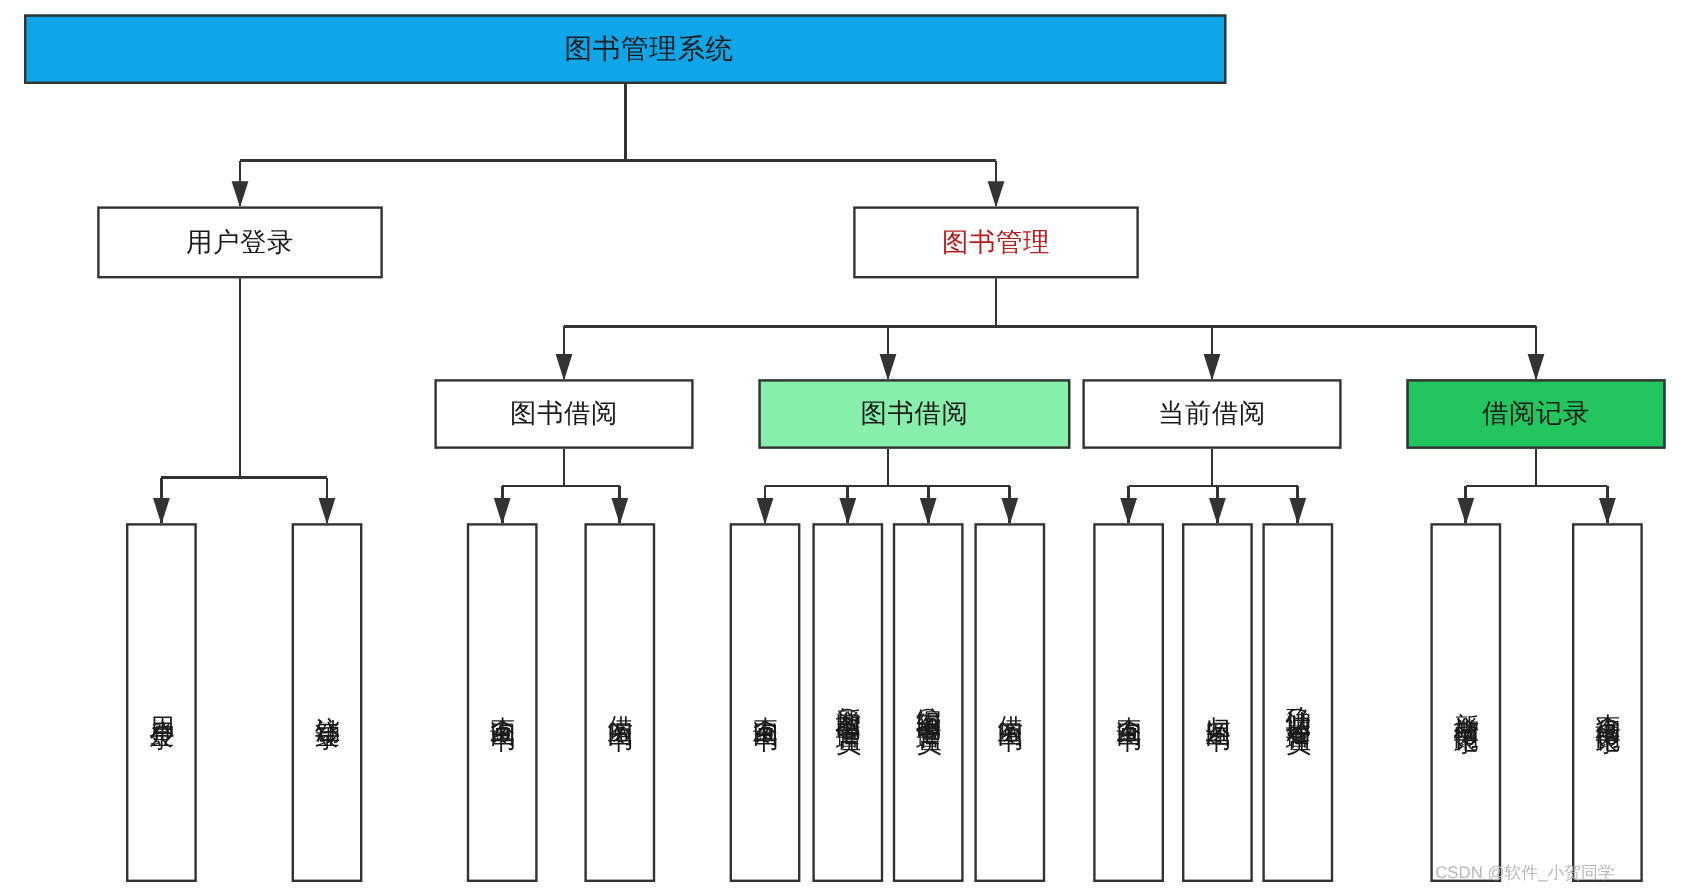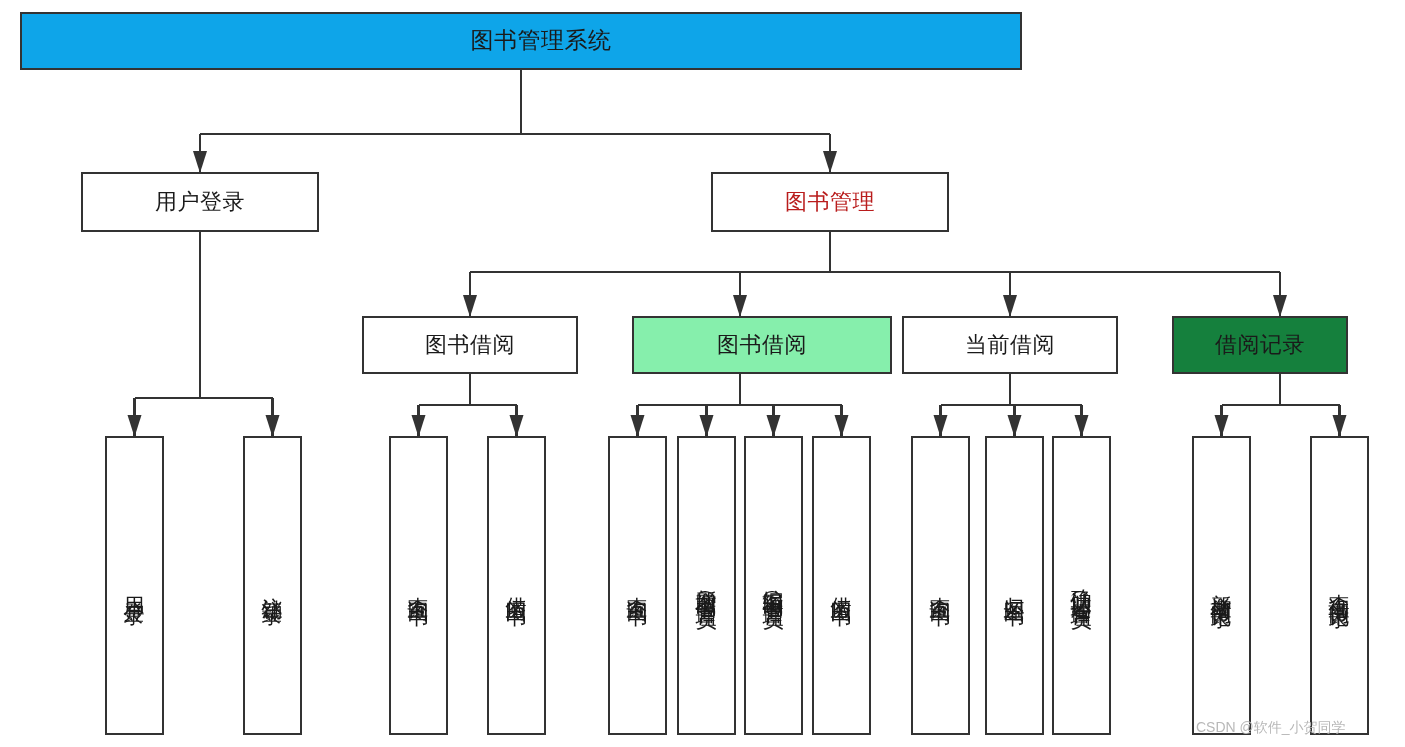--- a/index.html
+++ b/index.html
@@ -132,21 +132,21 @@
       </div>
       <div class="node-box level-3" style="left: 362px; top: 316px; width: 216px; height: 58px; border-color: rgb(51, 51, 51); background: rgb(255, 255, 255);">
         <span class="node-label" style="color: rgb(26, 26, 26);">图书借阅</span>
       </div>
       <div class="node-box level-3" style="left: 632px; top: 316px; width: 260px; height: 58px; border-color: rgb(51, 51, 51); background: #86efac;">
         <span class="node-label" style="color: rgb(26, 26, 26);">图书借阅</span>
       </div>
       <div class="node-box level-3" style="left: 902px; top: 316px; width: 216px; height: 58px; border-color: rgb(51, 51, 51); background: rgb(255, 255, 255);">
         <span class="node-label" style="color: rgb(26, 26, 26);">当前借阅</span>
       </div>
-      <div class="node-box level-3" style="left: 1172px; top: 316px; width: 176px; height: 58px; border-color: rgb(51, 51, 51); background: #15803d;">
+      <div class="node-box level-3" style="left: 1172px; top: 316px; width: 216px; height: 58px; border-color: rgb(51, 51, 51); background: #22c55e;">
         <span class="node-label" style="color: rgb(26, 26, 26);">借阅记录</span>
       </div>
       <div class="node-box level-4 leaf" style="left: 105px; top: 436px; width: 59px; height: 299px; border-color: rgb(51, 51, 51); background: rgb(255, 255, 255);">
         <span class="node-label" style="color: rgb(26, 26, 26);">用户登录</span>
       </div>
       <div class="node-box level-4 leaf" style="left: 243px; top: 436px; width: 59px; height: 299px; border-color: rgb(51, 51, 51); background: rgb(255, 255, 255);">
         <span class="node-label" style="color: rgb(26, 26, 26);">注销登录</span>
       </div>
       <div class="node-box level-4 leaf" style="left: 389px; top: 436px; width: 59px; height: 299px; border-color: rgb(51, 51, 51); background: rgb(255, 255, 255);">
         <span class="node-label" style="color: rgb(26, 26, 26);">查询图书</span>

